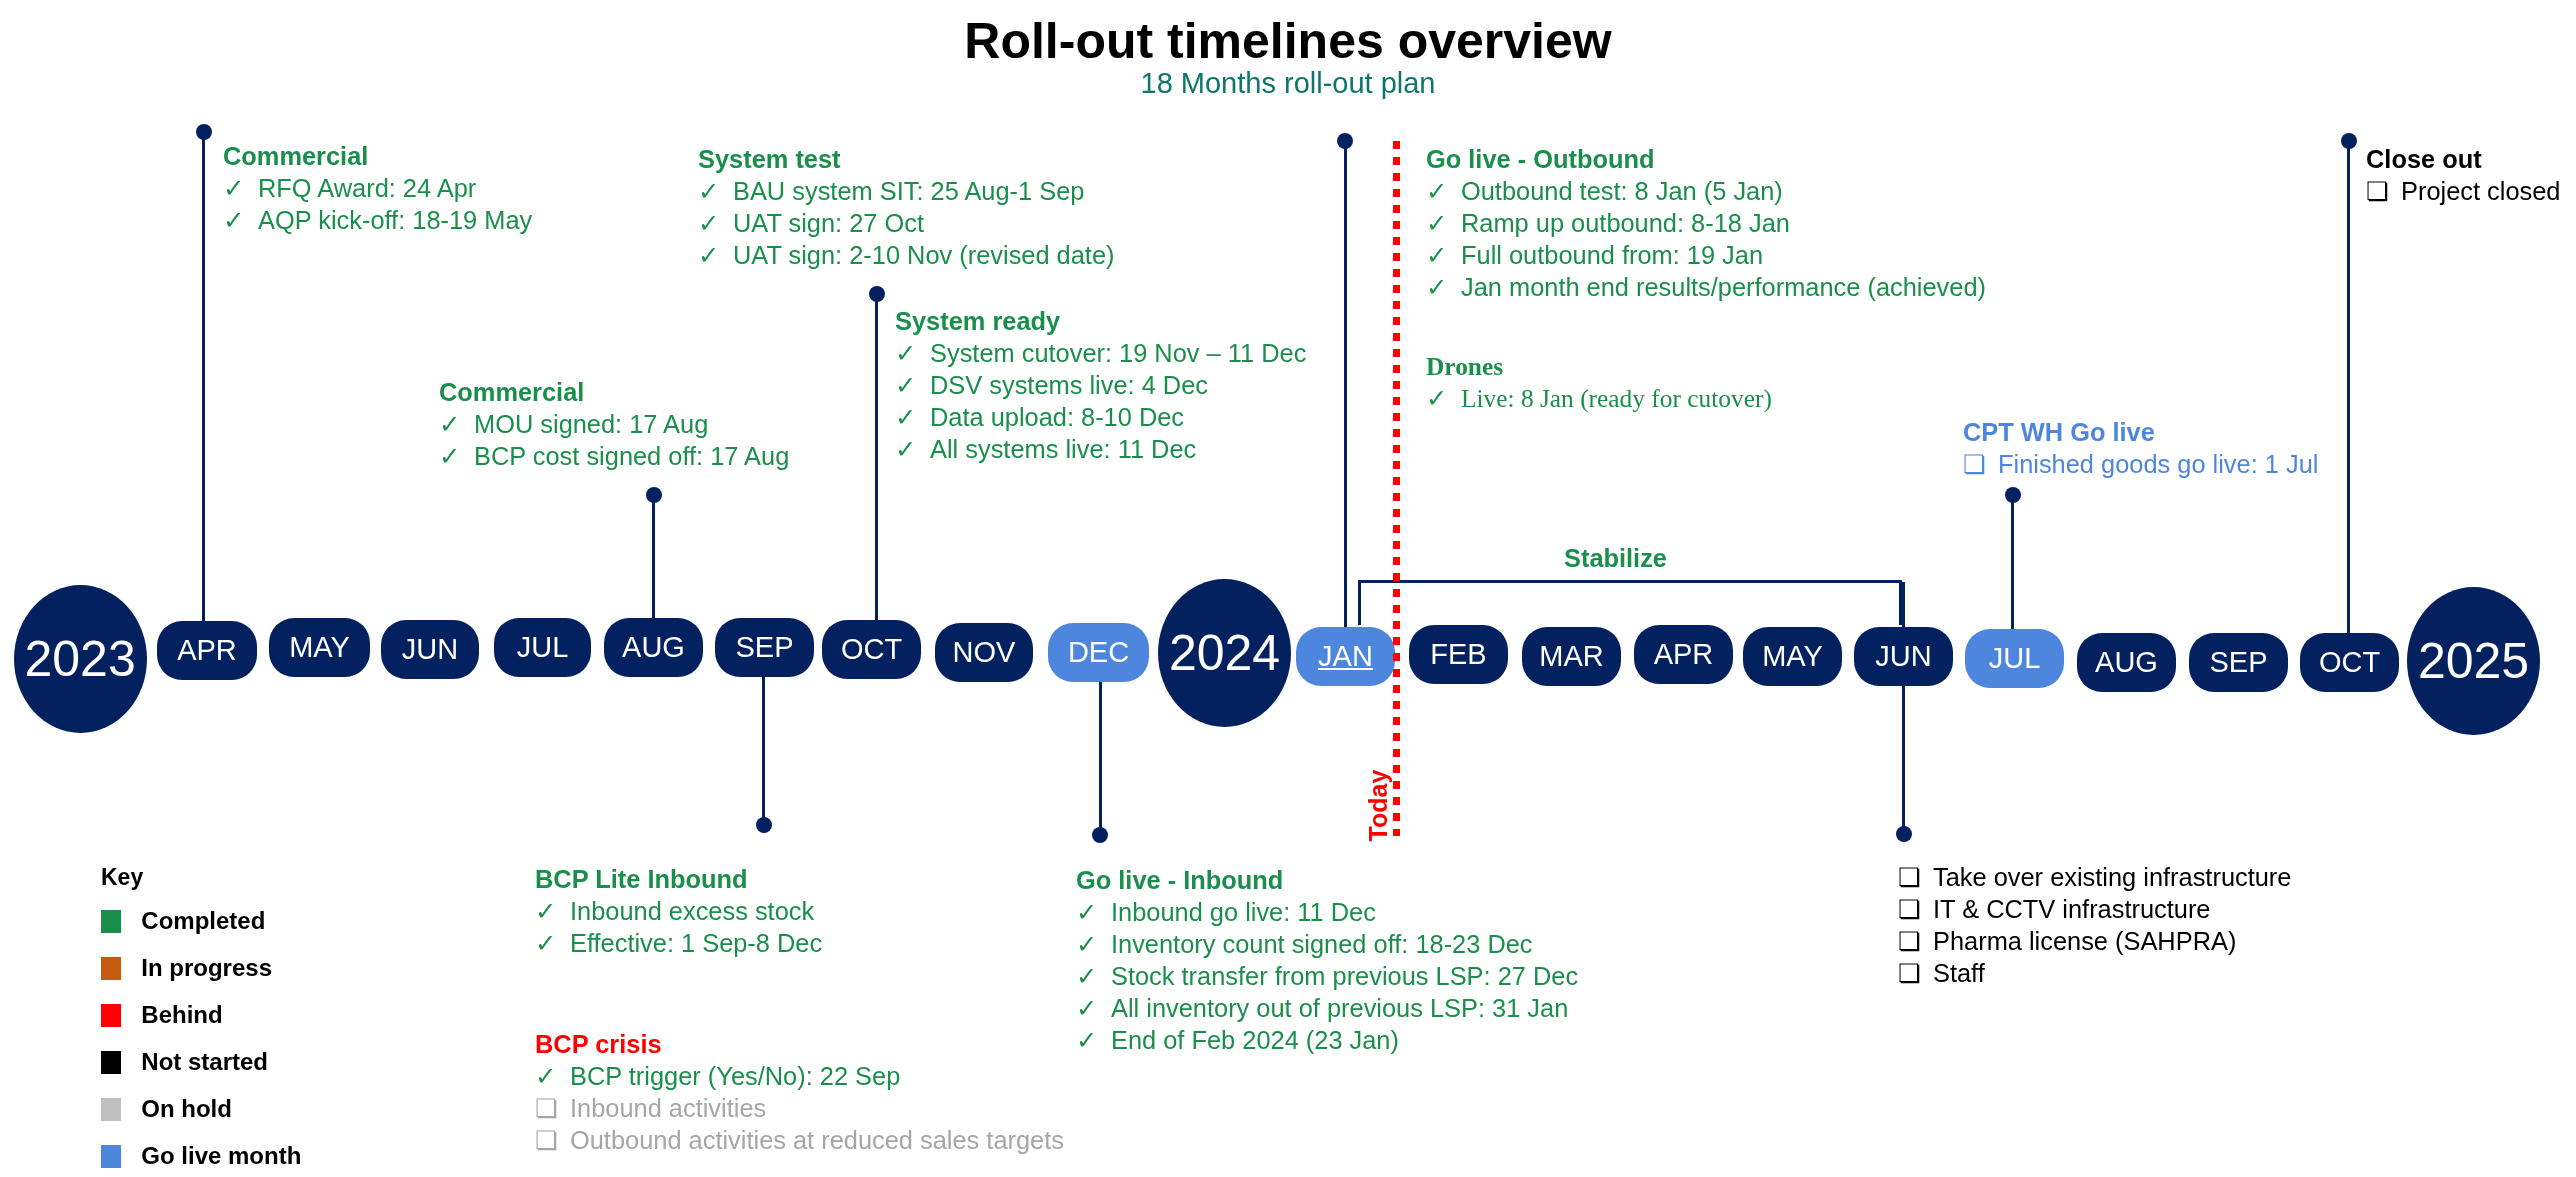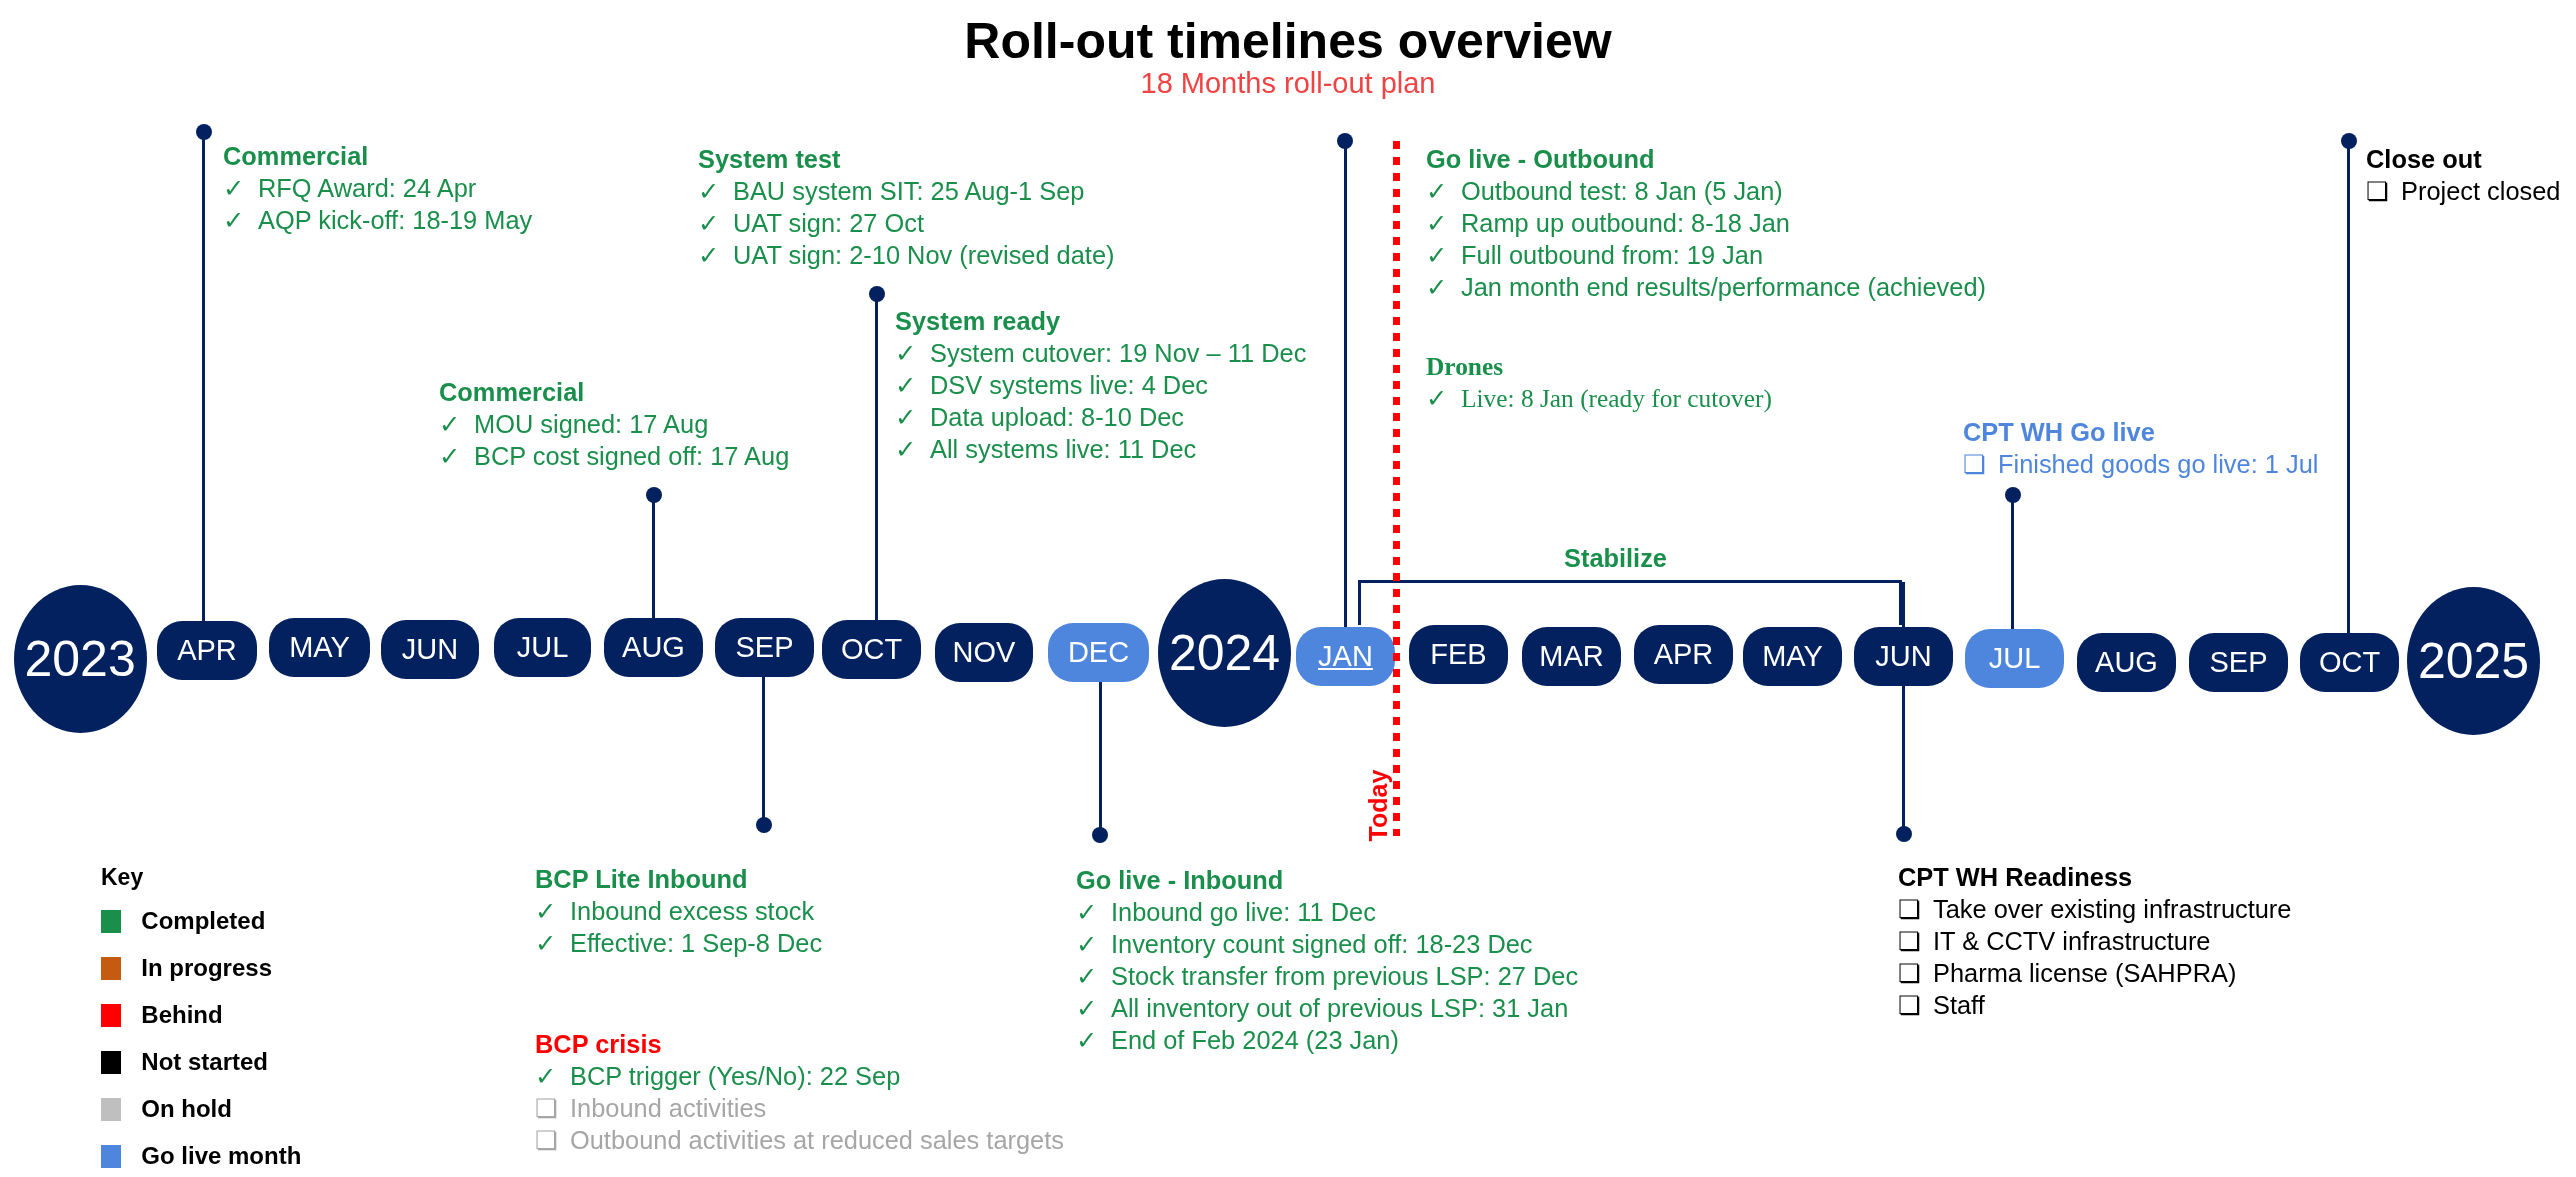--- a/index.html
+++ b/index.html
@@ -1,18 +1,18 @@
 <!DOCTYPE html>
 <html style="font-size:9px"><head>
 <meta charset="utf-8">
 <style>
   html, body { margin:0; padding:0; background:#ffffff; }
   body { width:2576px; height:1178px; position:relative; overflow:hidden; font-family:"Liberation Sans", sans-serif; }
   .title { position:absolute; left:0; width:2576px; top:12.4px; text-align:center; font-weight:bold; font-size:50px; color:#000; }
-  .subtitle { position:absolute; left:0; width:2576px; top:67px; text-align:center; font-size:29px; color:#ef4444; }
+  .subtitle { position:absolute; left:0; width:2576px; top:67px; text-align:center; font-size:29px; color:#0f766e; }
   .year { position:absolute; width:133px; height:148px; border-radius:50%; background:#03215f; color:#fff; font-size:50px; display:flex; align-items:center; justify-content:center; }
   .pill { position:absolute; height:59px; border-radius:25px; background:#03215f; color:#fff; font-size:29px; display:flex; align-items:center; justify-content:center; }
   .pill.golive { background:#4e86de; }
   .vline { position:absolute; width:3.4px; background:#03215f; }
   .dot { position:absolute; width:16px; height:16px; border-radius:50%; background:#03215f; }
   .block { position:absolute; font-size:25.4px; line-height:32px; white-space:nowrap; }
   .block .head { font-weight:bold; }
   .block .item { display:flex; }
   .block .mark { width:35px; flex:none; }
   .green { color:#1a8f4b; }
@@ -243,21 +243,20 @@
       <span class="mark">✓</span>
       <span>All inventory out of previous LSP: 31 Jan</span>
     </div>
   <div class="item">
       <span class="mark">✓</span>
       <span>End of Feb 2024 (23 Jan)</span>
     </div>
 </div>
 
 <div class="block black" style="left:1898px; top:861px;">
-  <div class="head">CPT WH Readiness</div>
   <div class="item">
       <span class="mark">❏</span>
       <span>Take over existing infrastructure</span>
     </div>
   <div class="item">
       <span class="mark">❏</span>
       <span>IT &amp; CCTV infrastructure</span>
     </div>
   <div class="item">
       <span class="mark">❏</span>

